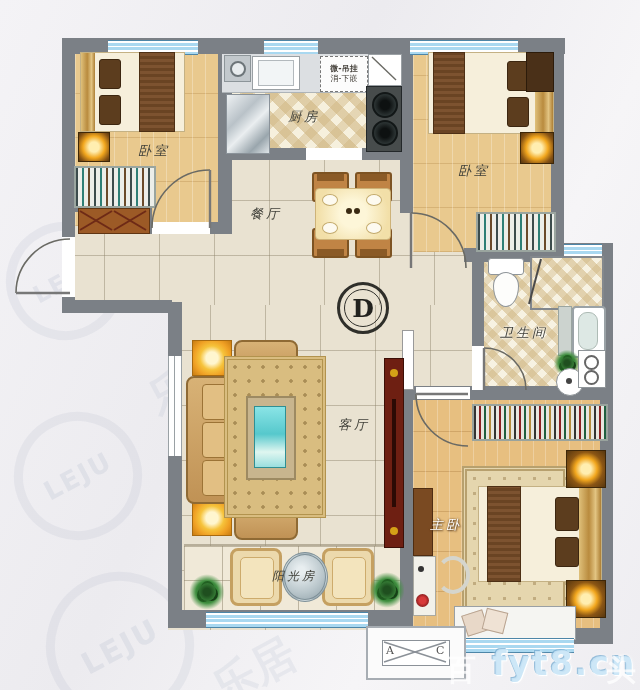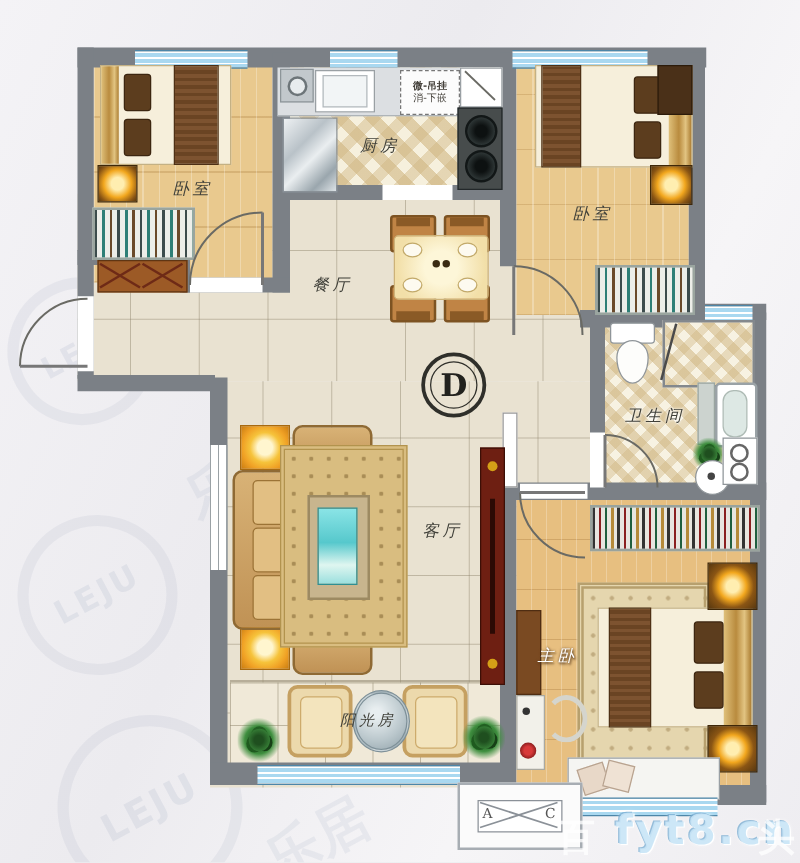--- a/index.html
+++ b/index.html
@@ -246,21 +246,21 @@
     <line x1="384" y1="662" x2="446" y2="642" stroke="#8b9198" stroke-width="1.4"></line>
     <line x1="80" y1="211" x2="112" y2="230" stroke="#6e2a16" stroke-width="2"></line>
     <line x1="80" y1="230" x2="112" y2="211" stroke="#6e2a16" stroke-width="2"></line>
     <line x1="114" y1="211" x2="146" y2="230" stroke="#6e2a16" stroke-width="2"></line>
     <line x1="114" y1="230" x2="146" y2="211" stroke="#6e2a16" stroke-width="2"></line>
   </svg>
 
   <div class="abs label" style="left:138px;top:142px;">卧室</div>
   <div class="abs label" style="left:288px;top:108px;">厨房</div>
   <div class="abs label" style="left:458px;top:162px;">卧室</div>
-  <div class="abs label" style="left:250px;top:219px;text-align:right;">餐厅</div>
+  <div class="abs label" style="left:250px;top:205px;text-align:right;">餐厅</div>
   <div class="abs label" style="left:338px;top:416px;">客厅</div>
   <div class="abs label" style="left:500px;top:324px;text-shadow:0 0 2px #fff,0 0 3px #fff;">卫生间</div>
   <div class="abs label" style="left:430px;top:516px;color:#ffffff;text-shadow:0 0 2px #5a3c1e,1px 1px 2px #5a3c1e;">主卧</div>
   <div class="abs label" style="left:272px;top:568px;font-size:12px;">阳光房</div>
 
   <div class="abs" style="left:337px;top:282px;width:46px;height:46px;border:3px solid #2f2f2a;border-radius:50%;display:flex;align-items:center;justify-content:center;">
     <div style="width:36px;height:36px;border:1.5px solid #2f2f2a;border-radius:50%;display:flex;align-items:center;justify-content:center;">
       <span style="font-family:'DejaVu Serif',serif;font-weight:bold;font-size:25px;color:#22221e;">D</span>
     </div>
   </div>

